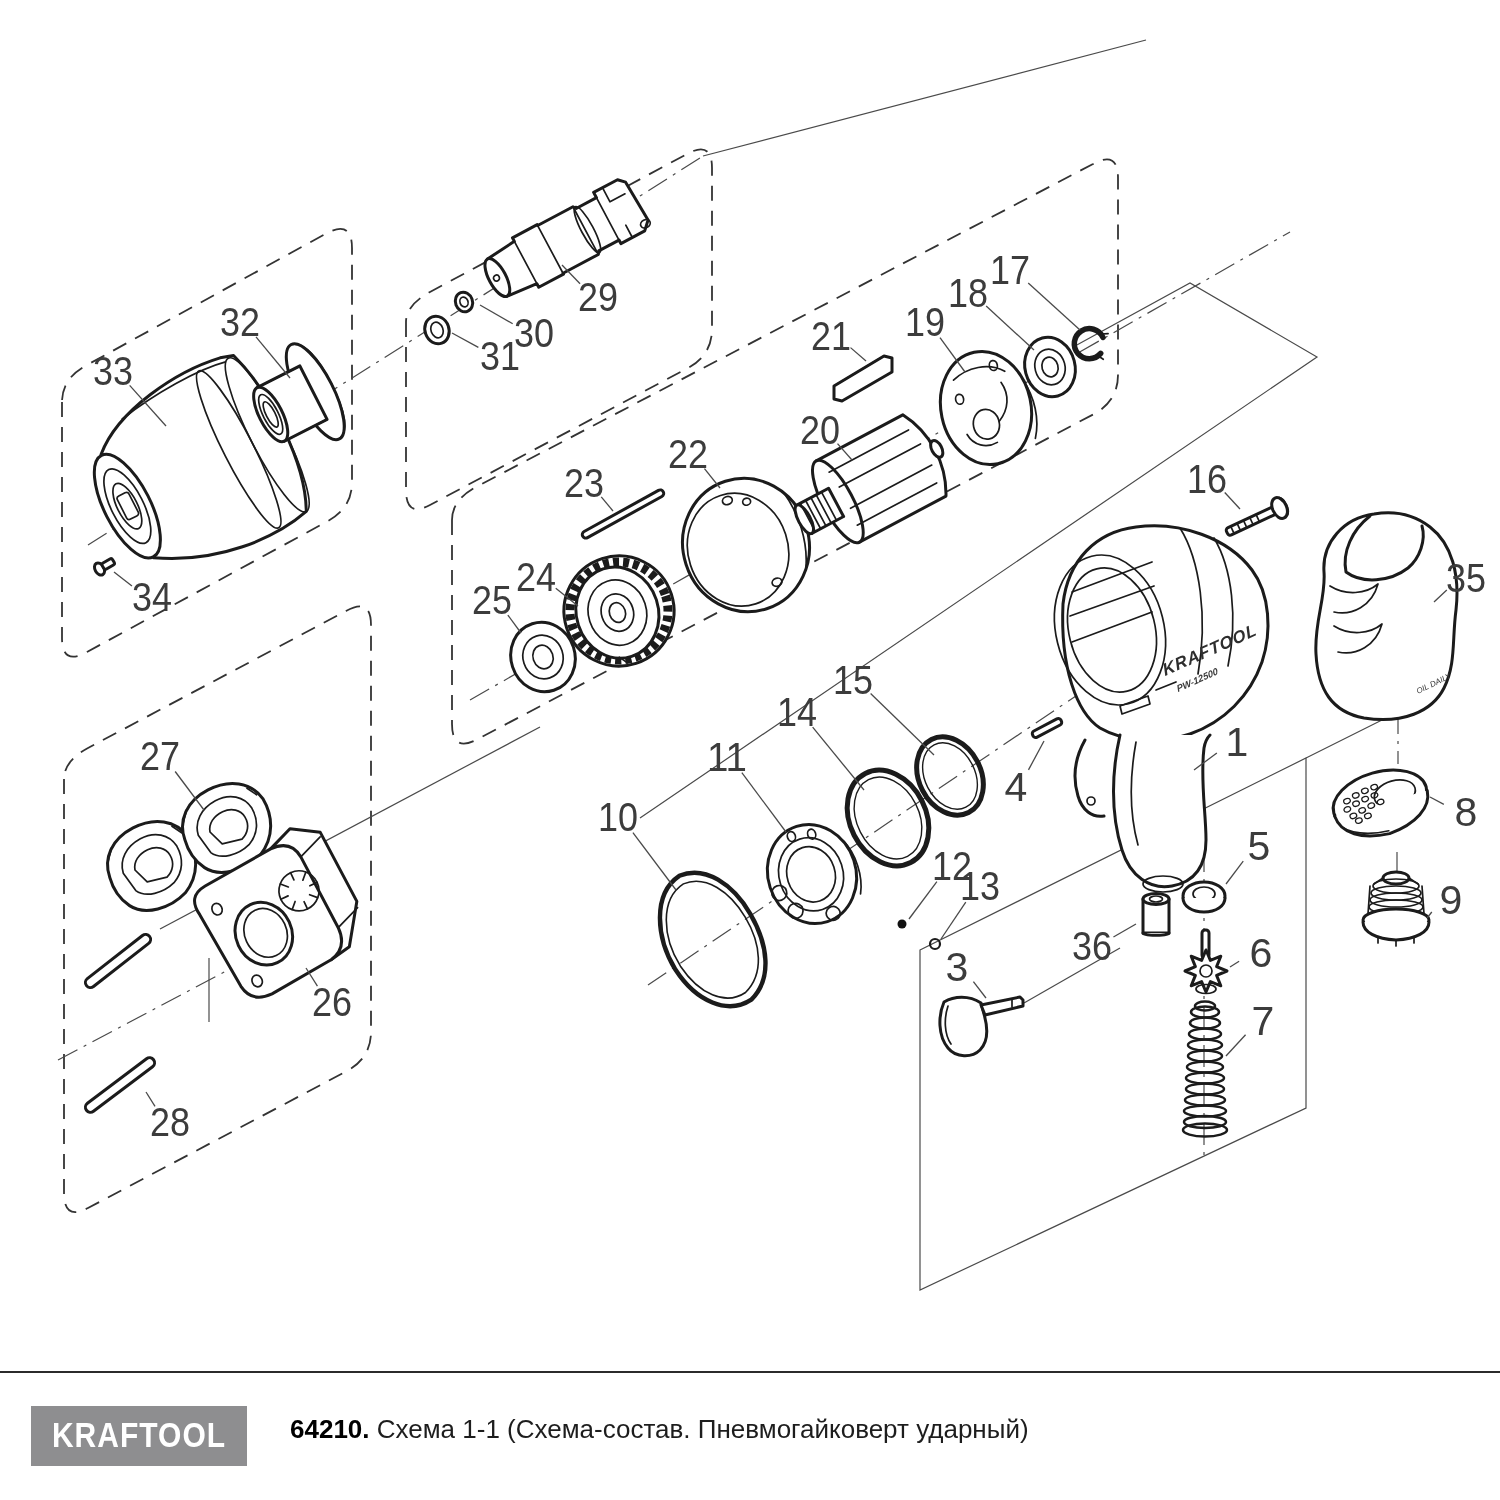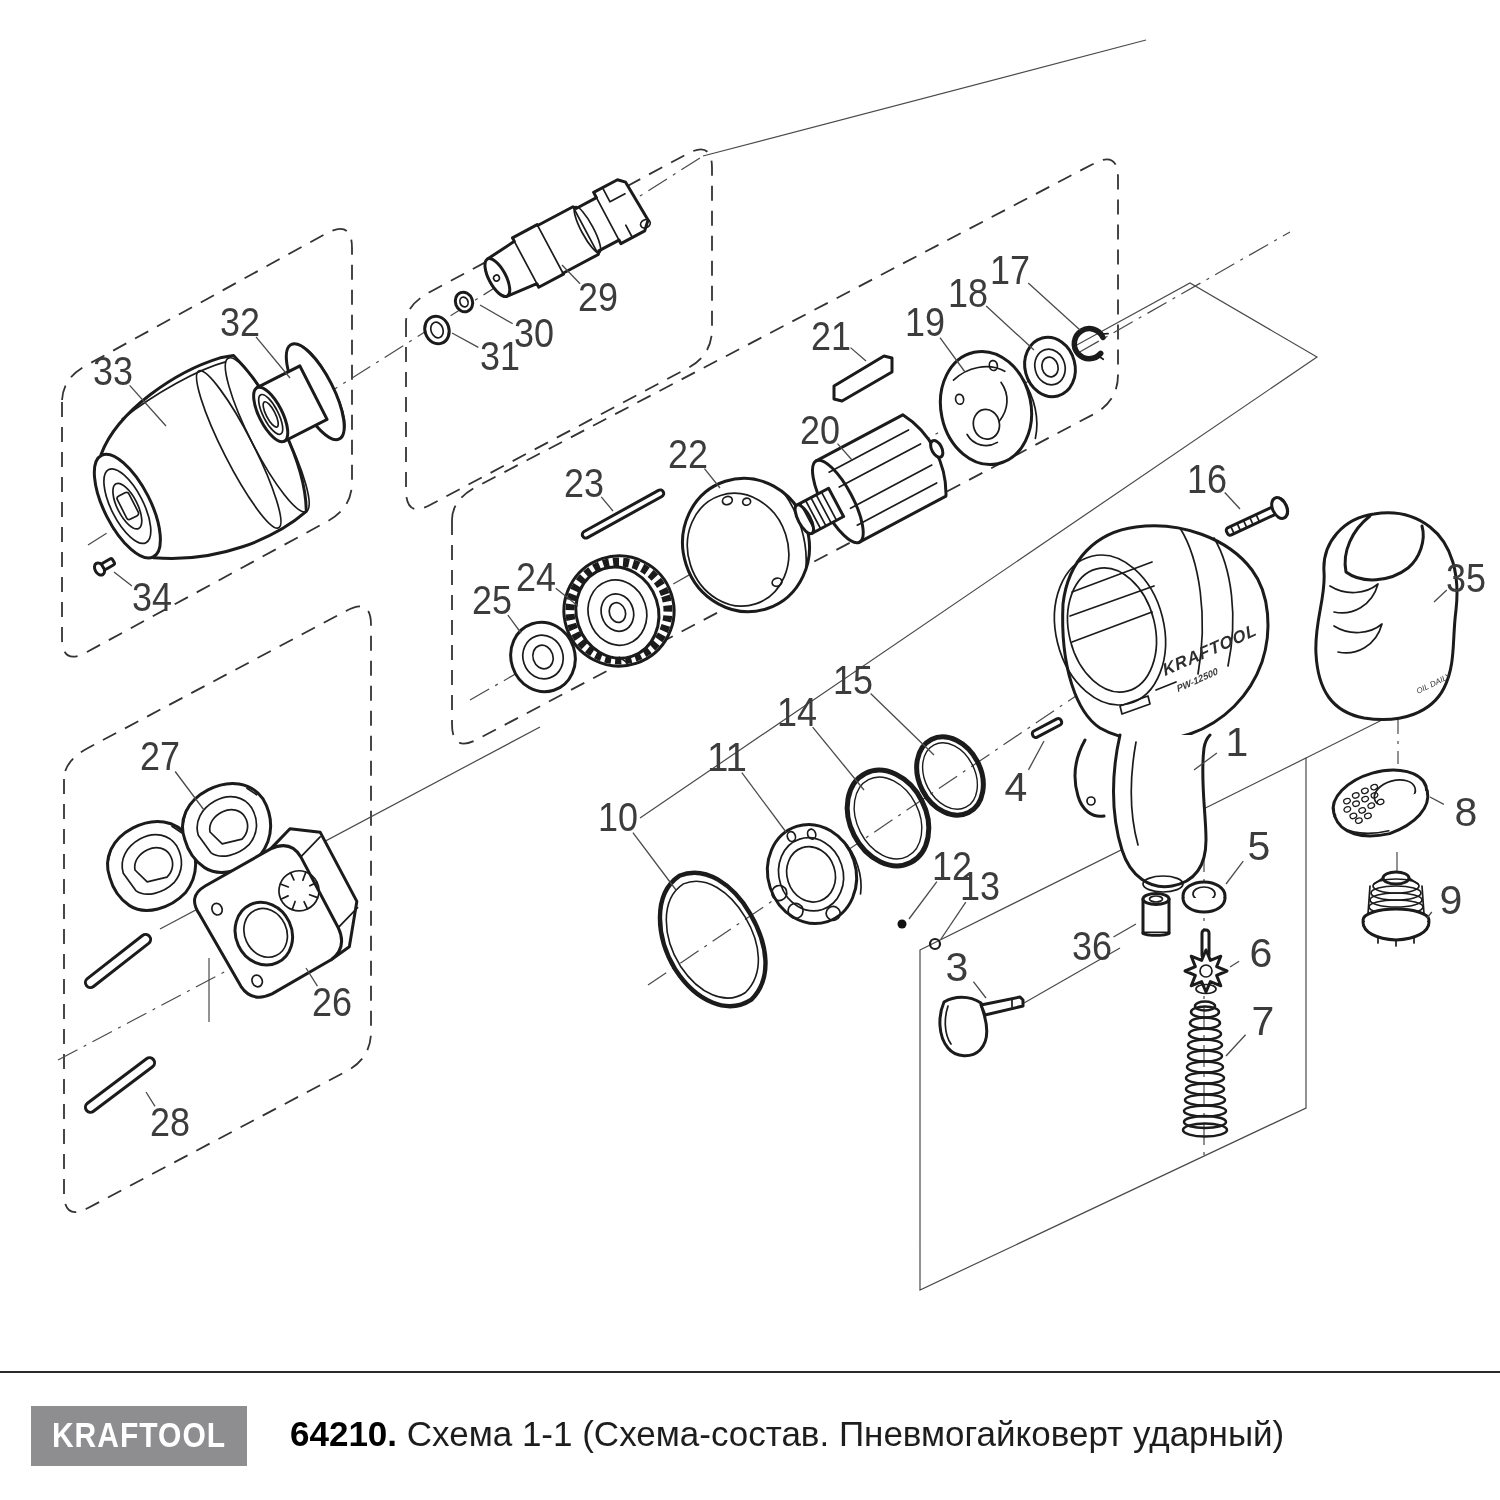--- a/index.html
+++ b/index.html
@@ -5,21 +5,21 @@
   html,body{margin:0;padding:0;background:#fff;}
   .page{position:relative;width:1500px;height:1500px;background:#fff;overflow:hidden;
         font-family:"Liberation Sans",sans-serif;}
   svg{position:absolute;left:0;top:0;}
   .footer-rule{position:absolute;left:0;top:1371px;width:1500px;height:0;
         border-top:2px solid #2b2b2b;}
   .logo{position:absolute;left:31px;top:1406px;width:216px;height:60px;background:#8e8e90;
         display:flex;align-items:center;justify-content:center;}
   .logo span{color:#fff;font-weight:bold;font-size:30px;letter-spacing:1px;
         font-family:"Liberation Sans",sans-serif;transform:scaleY(1.15);}
-  .caption{position:absolute;left:290px;top:1414px;width:1150px;font-size:35px;color:#1d1d1d;
+  .caption{position:absolute;left:290px;top:1414px;width:1150px;font-size:26px;color:#1d1d1d;
         font-family:"Liberation Sans",sans-serif;}
   .caption b{font-weight:bold;color:#000;}
   
   .part{fill:#fff;stroke:#1b1b1b;stroke-width:3;stroke-linejoin:round;stroke-linecap:round;}
   .part2{fill:none;stroke:#1b1b1b;stroke-width:1.7;stroke-linejoin:round;stroke-linecap:round;}
   .panel{fill:none;stroke:#333;stroke-width:1.8;stroke-dasharray:15 10;stroke-linejoin:round;}
   .axis{fill:none;stroke:#4a4a4a;stroke-width:1.2;stroke-dasharray:22 7 3 7;}
   .thin{fill:none;stroke:#4a4a4a;stroke-width:1.2;}
   .lead{stroke:#4a4a4a;stroke-width:1.3;}
   .callout{font-family:"Liberation Sans",sans-serif;font-size:41px;fill:#3c3c3c;}

